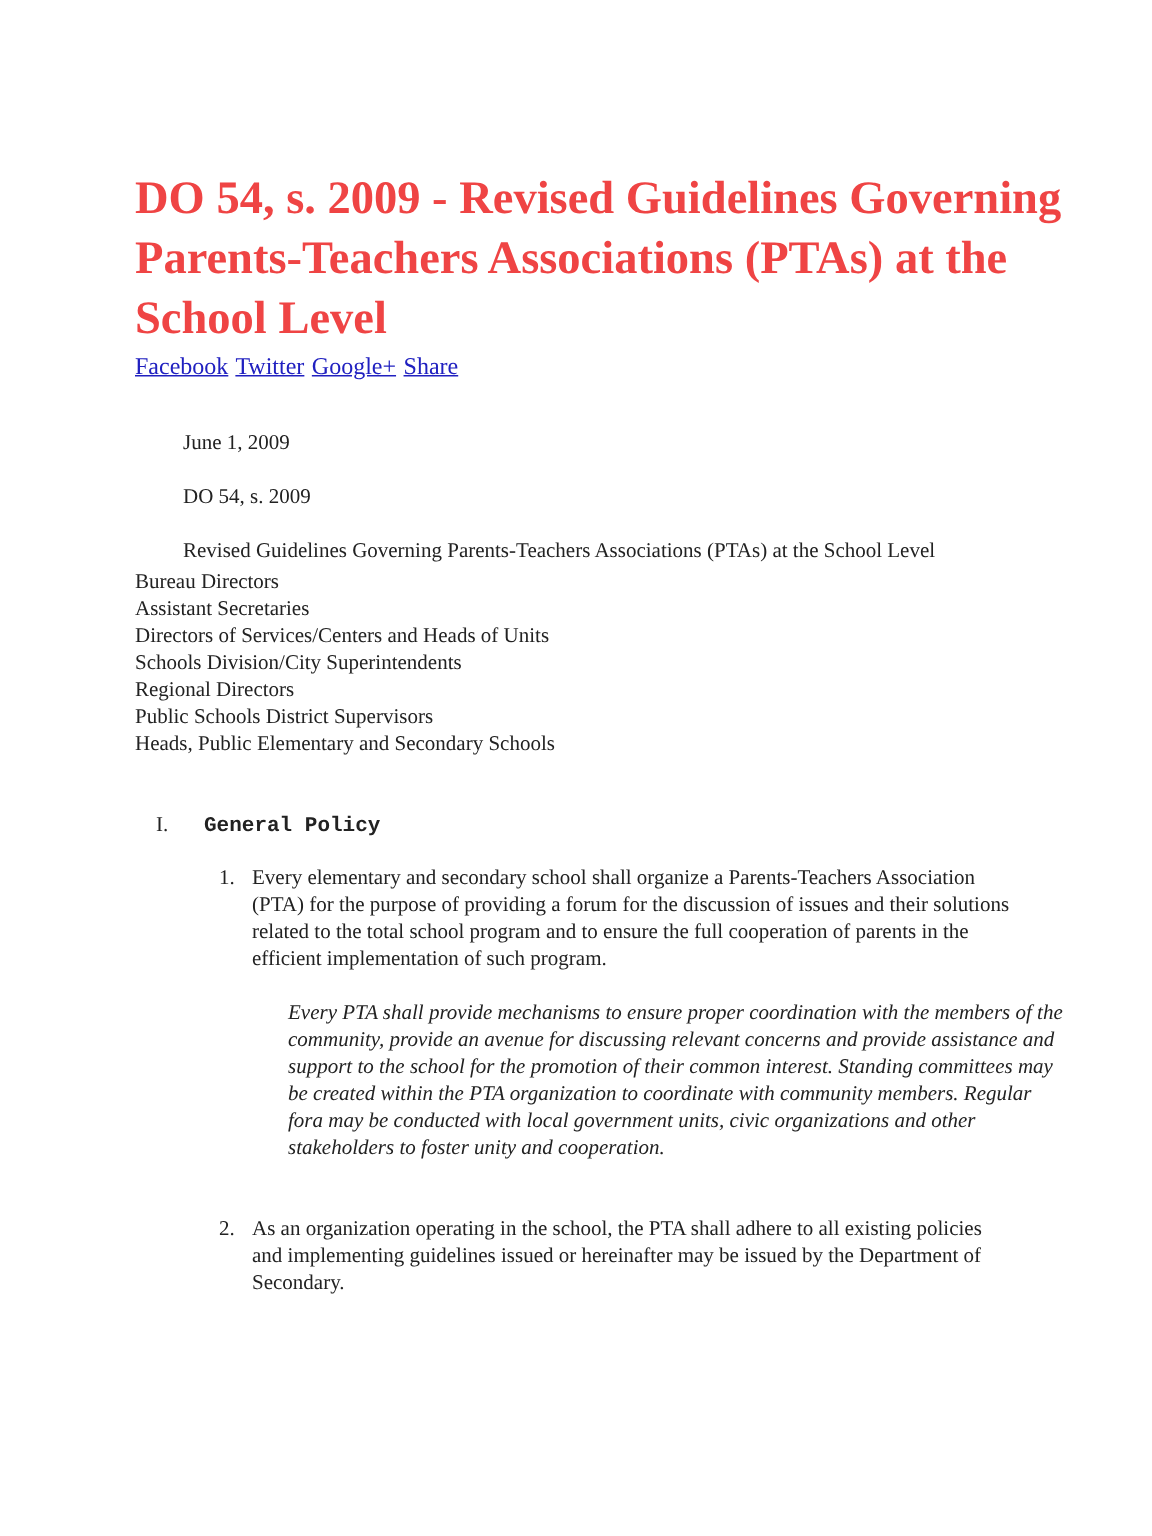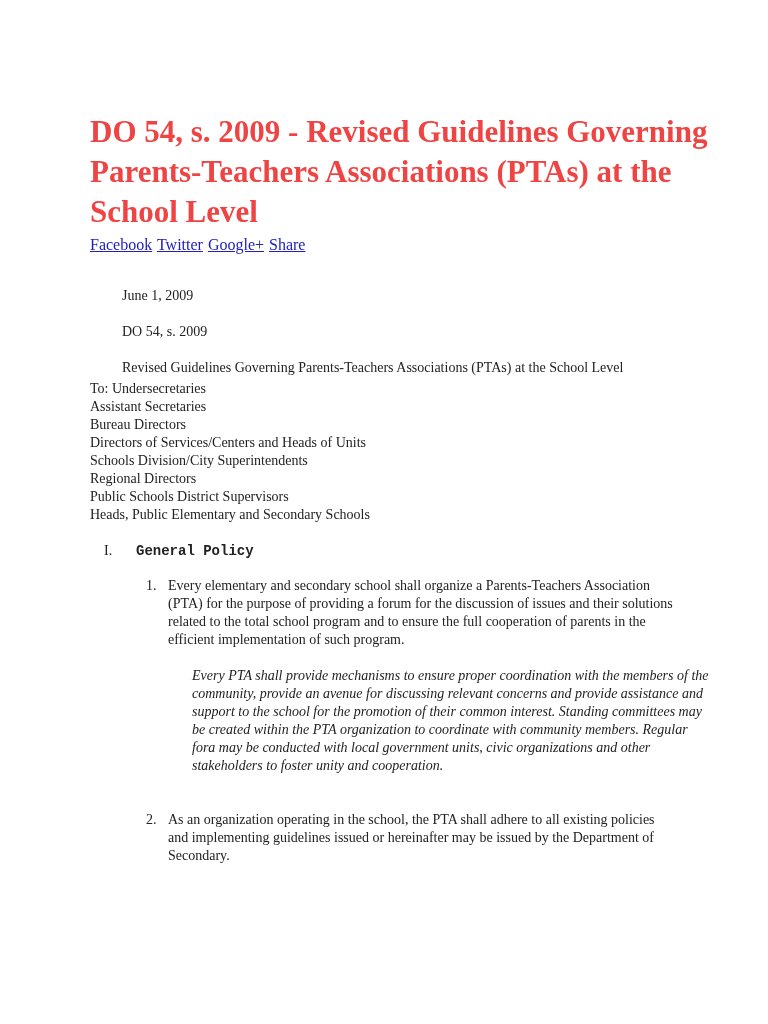--- a/index.html
+++ b/index.html
@@ -30,23 +30,22 @@
   <a href="#">Twitter</a>
   <a href="#">Google+</a>
   <a href="#">Share</a>
 </div>
 
 <p class="txt" style="top:273px;">June 1, 2009</p>
 <p class="txt" style="top:309px;">DO 54, s. 2009</p>
 <p class="txt" style="top:345px;">Revised Guidelines Governing Parents-Teachers Associations (PTAs) at the School Level</p>
 
 <ul class="to-list">
-  <li>To: Undersecretaries</li>
+  <li>Bureau Directors</li>
   <li>Assistant Secretaries</li>
-  <li>Bureau Directors</li>
   <li>Directors of Services/Centers and Heads of Units</li>
   <li>Schools Division/City Superintendents</li>
   <li>Regional Directors</li>
   <li>Public Schools District Supervisors</li>
   <li>Heads, Public Elementary and Secondary Schools</li>
 </ul>
 
 <div class="sec">
   <span class="num">I.</span>
   <span class="head">General Policy</span>

